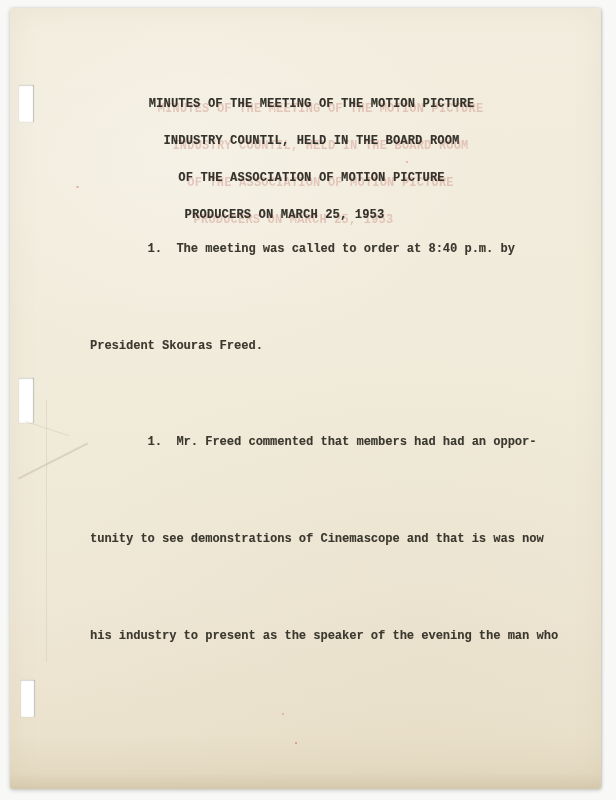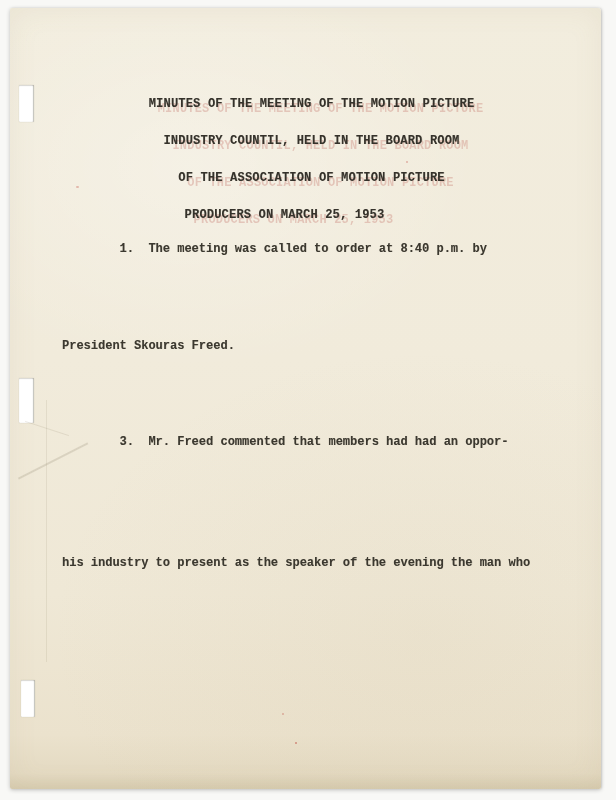--- a/index.html
+++ b/index.html
@@ -65,21 +65,21 @@
   .title-ghost .t-line:nth-child(4) { transform: translateX(-27px); }
 
   
   .body-block {
     position: absolute; left: 52px; top: 132px;
     font-size: 12px; line-height: 24.2px;
     color: #3b382f;
     white-space: pre;
     text-shadow: 0.4px 0.3px 0.3px rgba(55,50,40,0.32);
   }
-  .body-block .b-line { height: 24.2px; }
+  .body-block .b-line { height: 24.2px; margin-left: 28px; }
 
   
   .speck { position: absolute; border-radius: 50%; }
   .speck-1 { left: 285px; top: 734px; width: 2px; height: 2px; background: rgba(190,70,60,0.55); }
   .speck-2 { left: 272px; top: 705px; width: 2px; height: 2px; background: rgba(195,85,75,0.40); }
   .speck-3 { left: 396px; top: 153px; width: 2px; height: 2px; background: rgba(195,85,75,0.40); }
   .speck-4 { left: 66px;  top: 178px; width: 3px; height: 1.5px; background: rgba(195,85,75,0.35); border-radius: 1px; }
 
   .crease { position: absolute; background: rgba(125,115,90,0.20); filter: blur(0.5px); }
   .crease-1 { left: 4px;  top: 452px; width: 78px; height: 1.5px; transform: rotate(-27deg); }
@@ -110,22 +110,23 @@
       <div class="t-line">PRODUCERS ON MARCH 25, 1953</div>
     </div>
 
     <div class="body-block">
       
     
         <div class="b-line">        1.  The meeting was called to order at 8:40 p.m. by</div>
       
         <div class="b-line">President Skouras Freed.</div>
       
-        <div class="b-line">        3.  Mr. Freed commented that members had had an oppor-</div>
+        <div class="b-line">        1.  Mr. Freed commented that members had had an oppor-</div>
       
+        <div class="b-line">tunity to see demonstrations of Cinemascope and that is was now</div>
       
         <div class="b-line">his industry to present as the speaker of the evening the man who</div>
       
       
         
       
         
       
         
       

